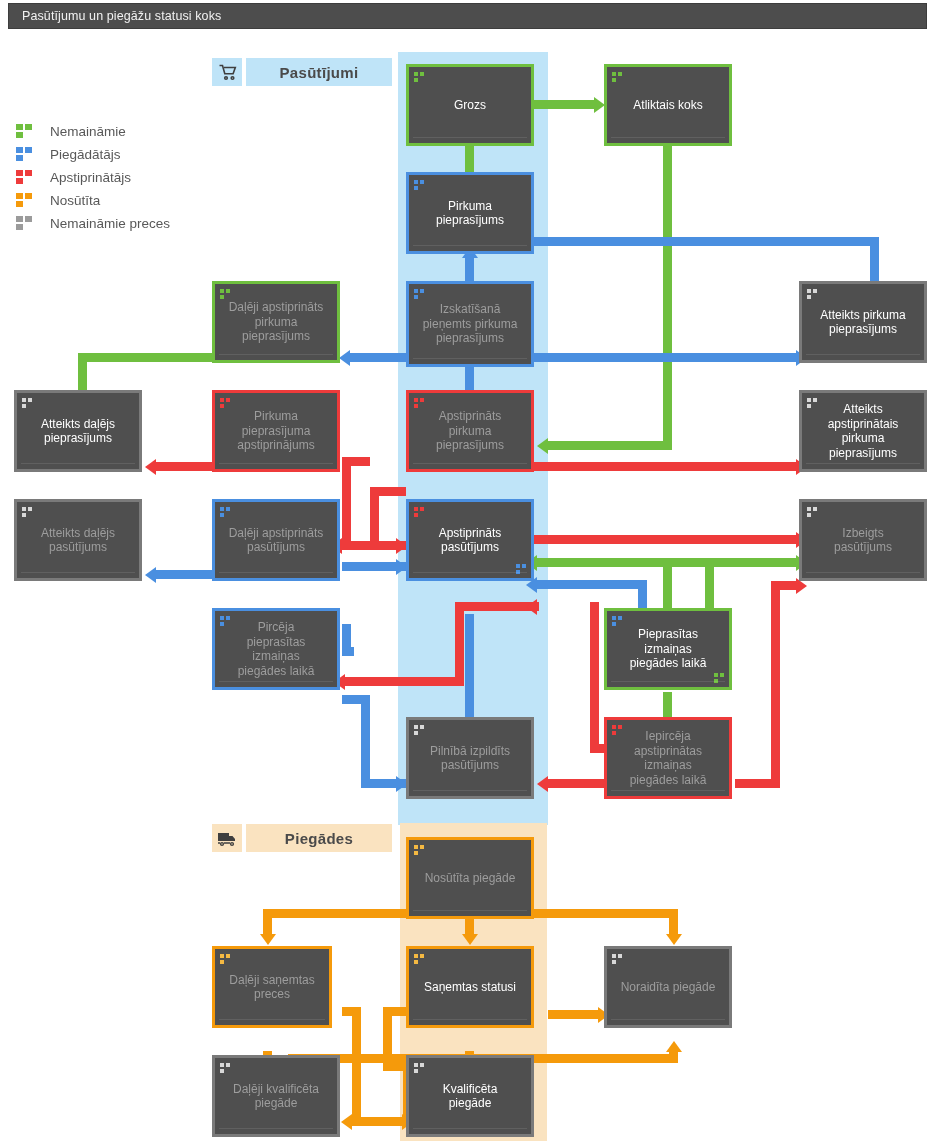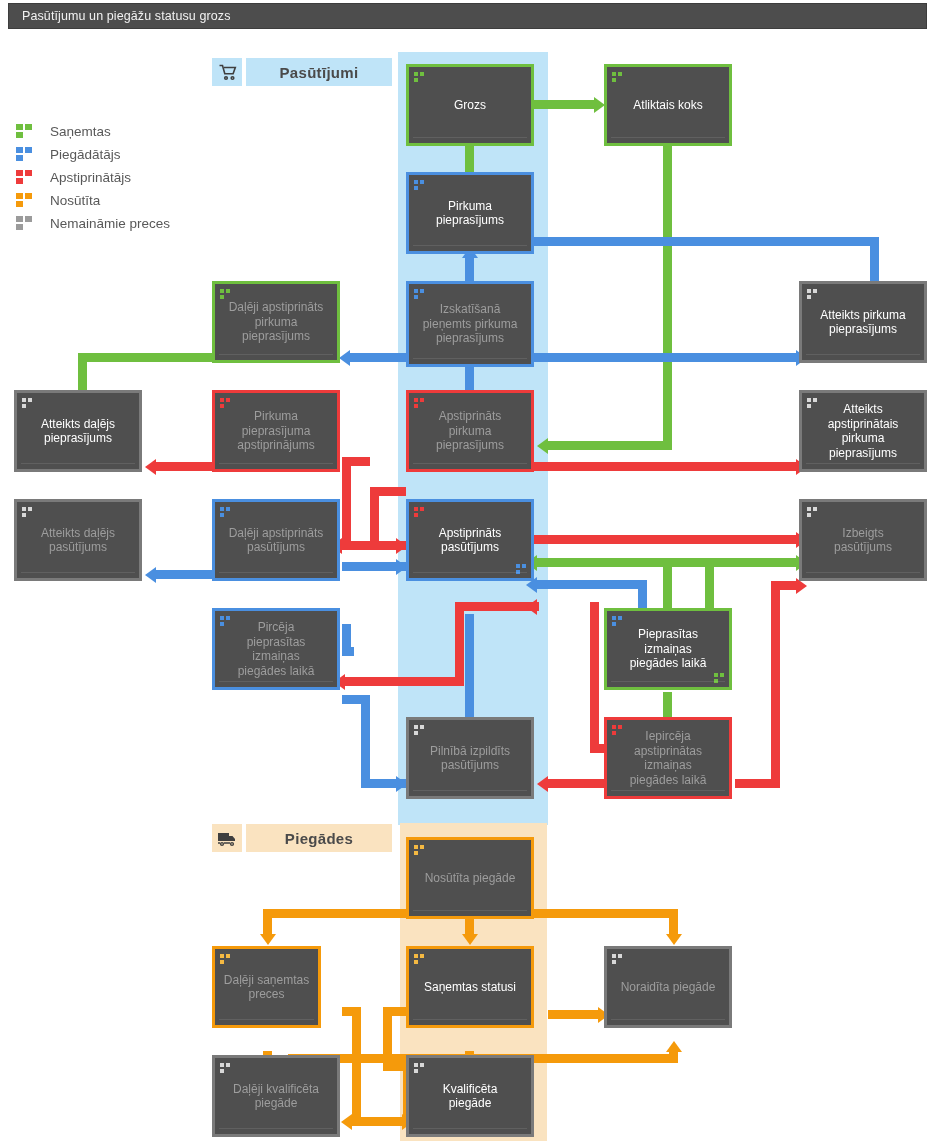--- a/index.html
+++ b/index.html
@@ -83,21 +83,21 @@
   .ar{ position:absolute; width:0; height:0; z-index:21; }
   .ar.dn{ border-left:8px solid transparent; border-right:8px solid transparent; }
   .ar.up{ border-left:8px solid transparent; border-right:8px solid transparent; }
   .ar.rt{ border-top:8px solid transparent; border-bottom:8px solid transparent; }
   .ar.lt{ border-top:8px solid transparent; border-bottom:8px solid transparent; }
 </style>
 </head>
 <body>
 
 <div id="titlebar">
-  <span class="t">Pasūtījumu un piegāžu statusu grozs</span>
+  <span class="t">Pasūtījumu un piegāžu statusi koks</span>
 </div>
 
 <div id="canvas">
 
   <div class="band" id="band-orders"></div>
   <div class="band" id="band-deliv"></div>
 
   <div class="sec-hdr" id="hdr-orders">
     <span class="ico">
       <svg width="19" height="17" viewBox="0 0 19 17">
@@ -126,21 +126,21 @@
     <span class="lbl">Piegādes</span>
   </div>
 
   <div id="legend">
     <div class="leg-row">
       <span class="leg-sw">
           <i style="background:#6fbf3f"></i>
           <i style="background:#6fbf3f"></i>
           <i style="background:#6fbf3f"></i>
         </span>
-      <span class="leg-lbl">Saņemtas</span>
+      <span class="leg-lbl">Nemaināmie</span>
     </div>
     <div class="leg-row">
       <span class="leg-sw">
           <i style="background:#4a8fe0"></i>
           <i style="background:#4a8fe0"></i>
           <i style="background:#4a8fe0"></i>
         </span>
       <span class="leg-lbl">Piegādātājs</span>
     </div>
     <div class="leg-row">
@@ -502,21 +502,21 @@
   <div class="node d bd-orange" id="n-nosutita" style="left:406px;top:805px;width:128px;height:82px">
     <span class="mk tl">
         <i style="background:#f5b942"></i>
         <i style="background:#f5b942"></i>
         <i style="background:#f5b942"></i>
       </span>
     <span class="cap">Nosūtīta piegāde</span>
     <span class="inner-line"></span>
   </div>
 
-  <div class="node d bd-orange" id="n-daleji-sanemtas" style="left:212px;top:914px;width:109px;height:82px">
+  <div class="node d bd-orange" id="n-daleji-sanemtas" style="left:212px;top:914px;width:120px;height:82px">
     <span class="mk tl">
         <i style="background:#f5b942"></i>
         <i style="background:#f5b942"></i>
         <i style="background:#f5b942"></i>
       </span>
     <span class="cap">Daļēji saņemtas<br>preces</span>
     <span class="inner-line"></span>
   </div>
 
   <div class="node w bd-orange" id="n-sanemtas" style="left:406px;top:914px;width:128px;height:82px">

